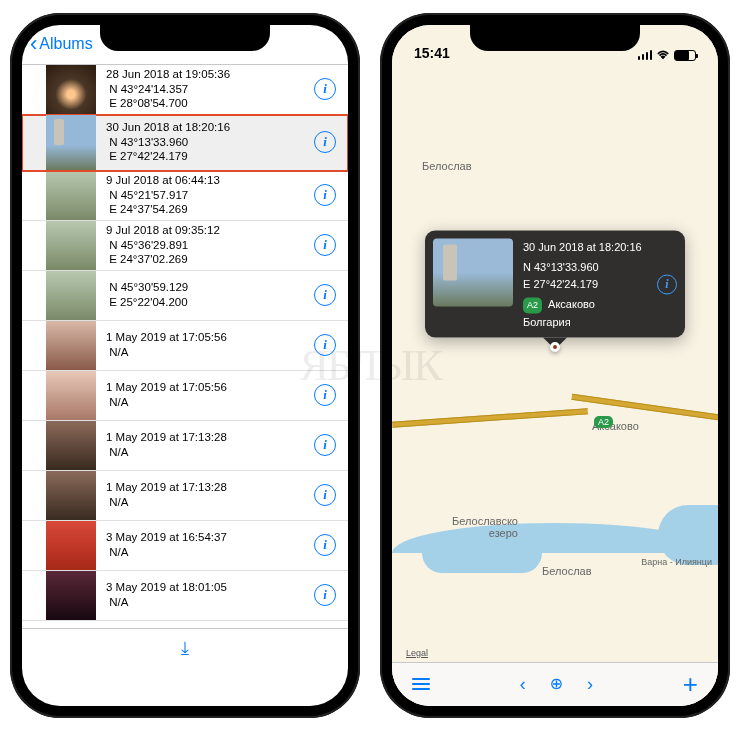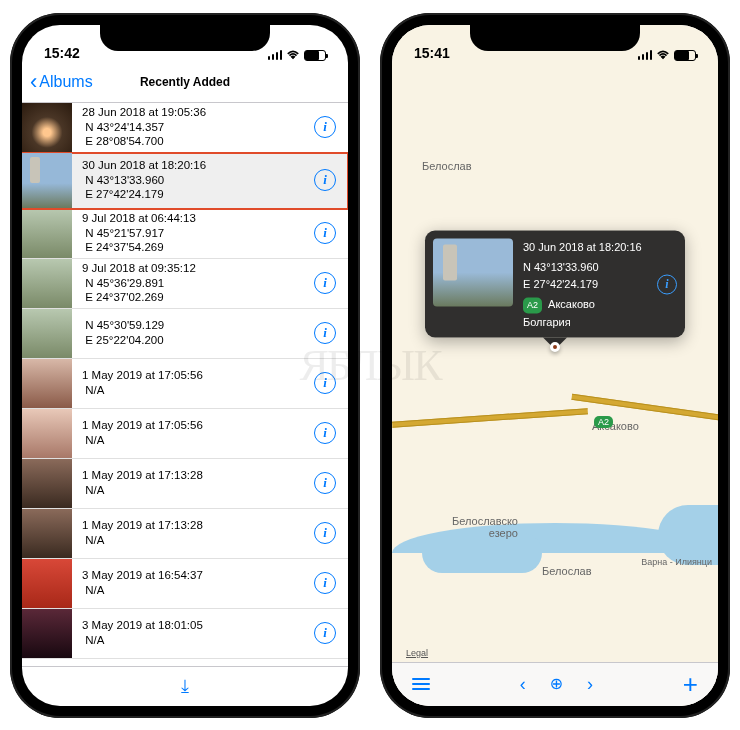--- a/index.html
+++ b/index.html
@@ -80,20 +80,21 @@
   }
   .list {
     height: calc(100% - 38px - 40px - 40px);
     overflow: hidden;
   }
   .row {
     display: flex; align-items: center;
     height: 50px; padding-right: 12px;
     border-bottom: 0.5px solid #e0e0e0;
     position: relative;
+    padding-left: 24px;
   }
   .row.highlighted {
     background: #efefef;
     outline: 2px solid #e04b2a;
     outline-offset: -1px;
     z-index: 2;
     height: 56px;
   }
   .thumb {
     width: 50px; height: 100%;
@@ -218,37 +219,20 @@
 </head>
 <body>
 
 <div class="watermark">ЯБЛЫК</div>
 
 <div class="phone">
   <div class="home-ind"></div>
   <div class="screen">
     <div class="notch"></div>
 
-    <div class="status-bar">
-      <span>15:42</span>
-      <div class="status-right">
-        <div class="signal-bars">
-            <span></span>
-            <span></span>
-            <span></span>
-            <span></span>
-          </div>
-        <svg class="wifi" viewBox="0 0 16 12">
-            <path d="M8 11 L5 8 Q8 5 11 8 Z M3 6 Q8 1 13 6 L11.5 7.5 Q8 4 4.5 7.5 Z M1 4 Q8 -3 15 4 L13.5 5.5 Q8 0 2.5 5.5 Z" fill="#000"></path>
-          </svg>
-        <div class="battery">
-            <div class="battery-fill"></div>
-          </div>
-      </div>
-    </div>
 
     <div class="nav-bar">
       <div class="back-btn">
         <span class="back-chevron">‹</span>
         <span>Albums</span>
       </div>
       <div class="nav-title">Recently Added</div>
     </div>
 
     <div class="list" id="photo-list">

